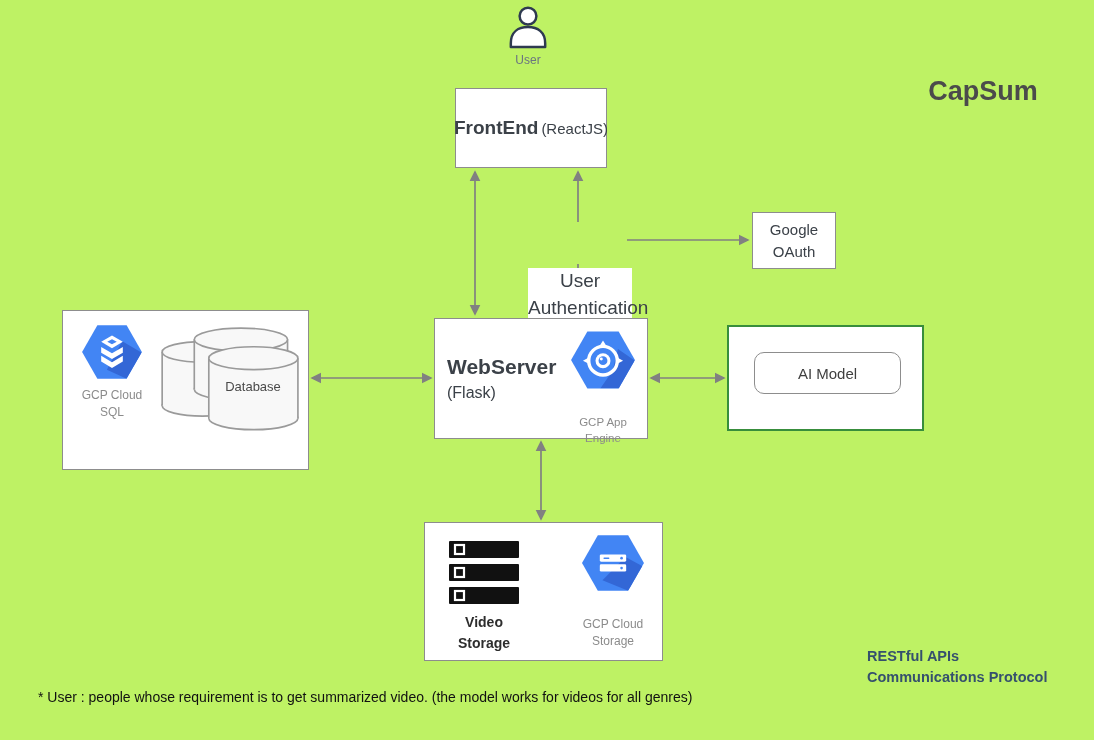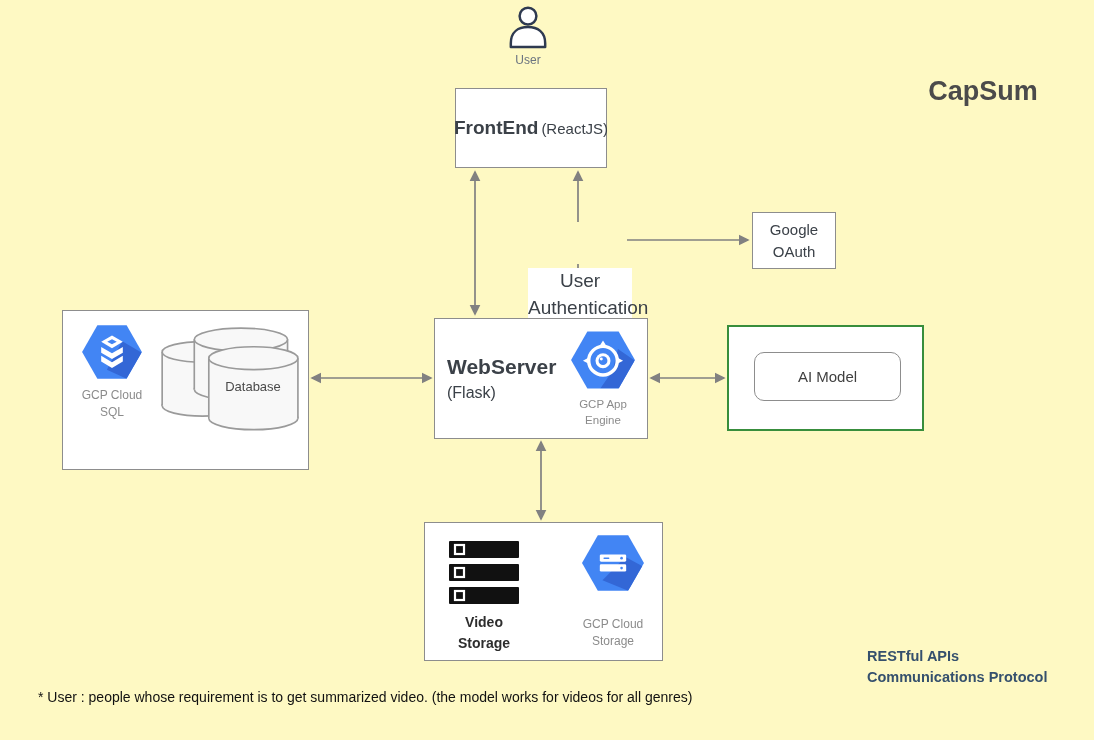--- a/index.html
+++ b/index.html
@@ -1,17 +1,17 @@
 <!DOCTYPE html>
 <html><head>
 <meta charset="utf-8">
 <style>
   html,body{margin:0;padding:0;background:#ffffff;}
   .canvas{
-    position:relative;width:1094px;height:740px;background:#fef9c3;
+    position:relative;width:1094px;height:740px;background:#bef264;
     font-family:"Liberation Sans", sans-serif;overflow:hidden;
   }
   .abs{position:absolute;}
   .box{position:absolute;background:#ffffff;border:1.5px solid #8d8d8d;box-sizing:border-box;}
   .arrows{position:absolute;left:0;top:0;pointer-events:none;}
 
   
   .user-icon{left:507px;top:5px;}
   .user-label{left:498px;top:53px;width:60px;text-align:center;font-size:12px;color:#6b7480;}
 
@@ -26,33 +26,33 @@
     line-height:1.4;color:#3b4148;background:#fff;margin-top:43px;}
   .oauth{left:752px;top:212px;width:84px;height:57px;display:flex;align-items:center;
     justify-content:center;text-align:center;font-size:15px;line-height:1.45;color:#3b4148;}
 
   
   .webserver{left:434px;top:318px;width:214px;height:121px;}
   .ws-text{position:absolute;left:12px;top:36px;color:#3b4148;}
   .ws-text .t{font-size:21px;font-weight:600;}
   .ws-text .s{font-size:16px;margin-top:5px;}
   .ws-icon{position:absolute;left:126px;top:11px;width:84px;text-align:center;}
-  .ws-icon .lbl{font-size:11.5px;color:#8b8b8b;line-height:1.4;margin-top:2px;}
+  .ws-icon .lbl{font-size:11.5px;color:#8b8b8b;line-height:1.4;margin-top:20px;}
 
   
   .sqlbox{left:62px;top:310px;width:247px;height:160px;}
   .sql-icon{position:absolute;left:16px;top:13px;width:66px;text-align:center;}
   .sql-icon .lbl{font-size:12px;color:#8b8b8b;line-height:1.4;margin-top:3px;}
   .db-art{position:absolute;left:96px;top:14px;}
   .db-label{position:absolute;left:144px;top:68px;width:92px;text-align:center;
     font-size:13px;color:#4a4a4a;}
 
   
   .ai-outer{left:727px;top:325px;width:197px;height:106px;border:2px solid #388e3c;}
-  .ai-inner{position:absolute;left:25px;top:25px;width:147px;height:49px;
+  .ai-inner{position:absolute;left:25px;top:25px;width:147px;height:42px;
     border:1.5px solid #8d8d8d;border-radius:10px;display:flex;align-items:center;
     justify-content:center;font-size:15px;color:#3f3f3f;box-sizing:border-box;}
 
   
   .storagebox{left:424px;top:522px;width:239px;height:139px;}
   .vs-icon{position:absolute;left:24px;top:18px;}
   .vs-label{position:absolute;left:21px;top:89px;width:76px;text-align:center;
     font-size:14px;font-weight:700;color:#2d2d2d;line-height:1.5;}
   .gcs-icon{position:absolute;left:155px;top:11px;}
   .gcs-label{position:absolute;left:153px;top:93px;width:70px;text-align:center;

